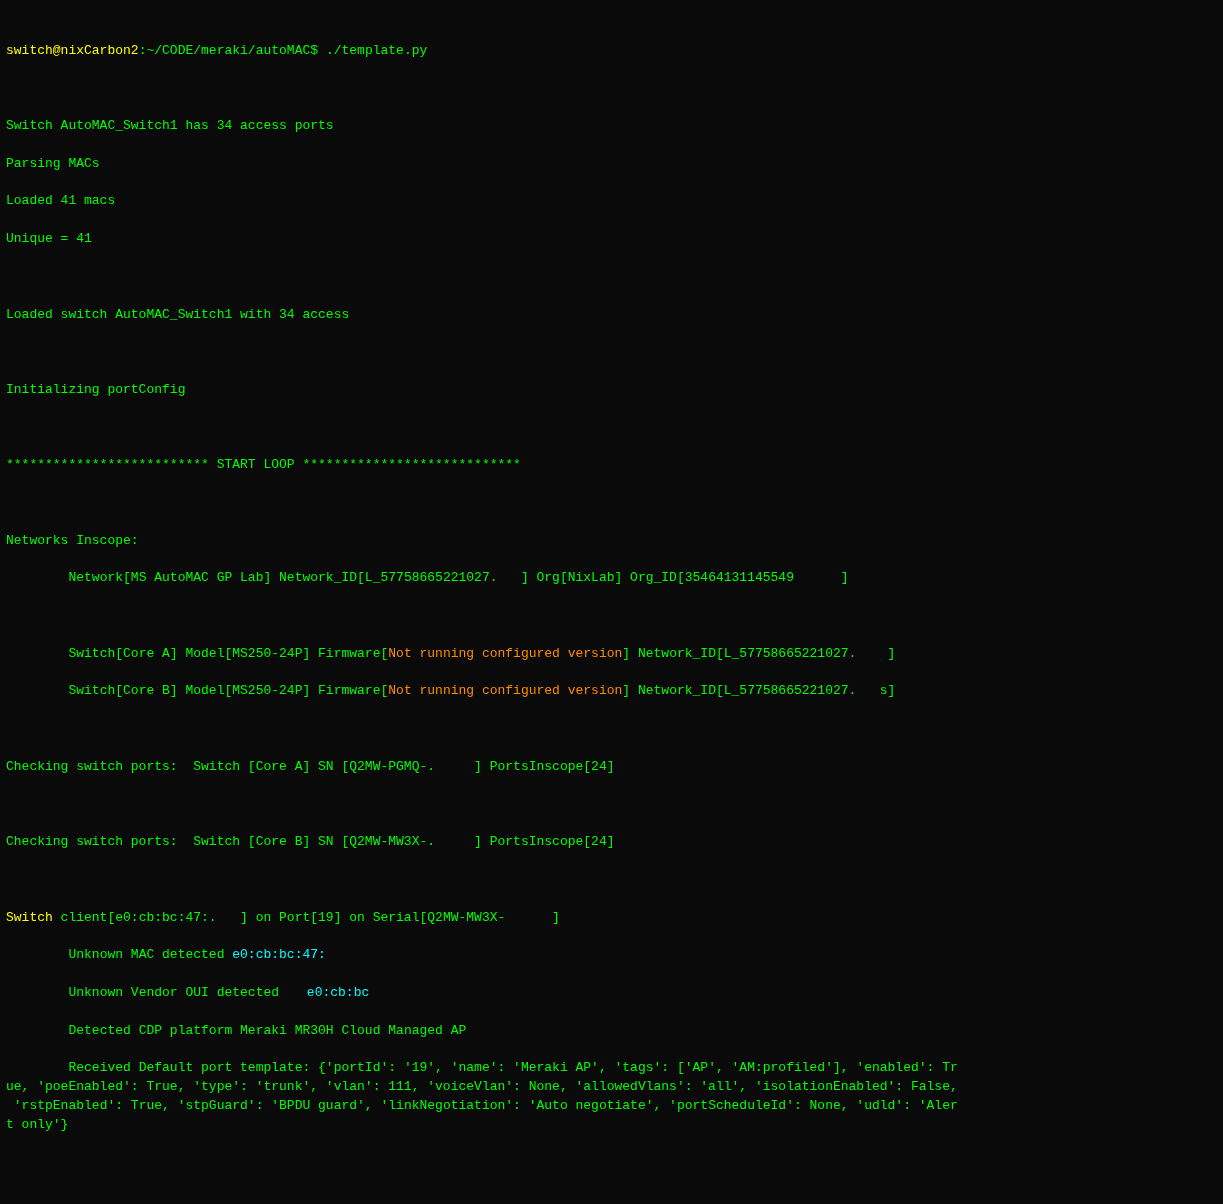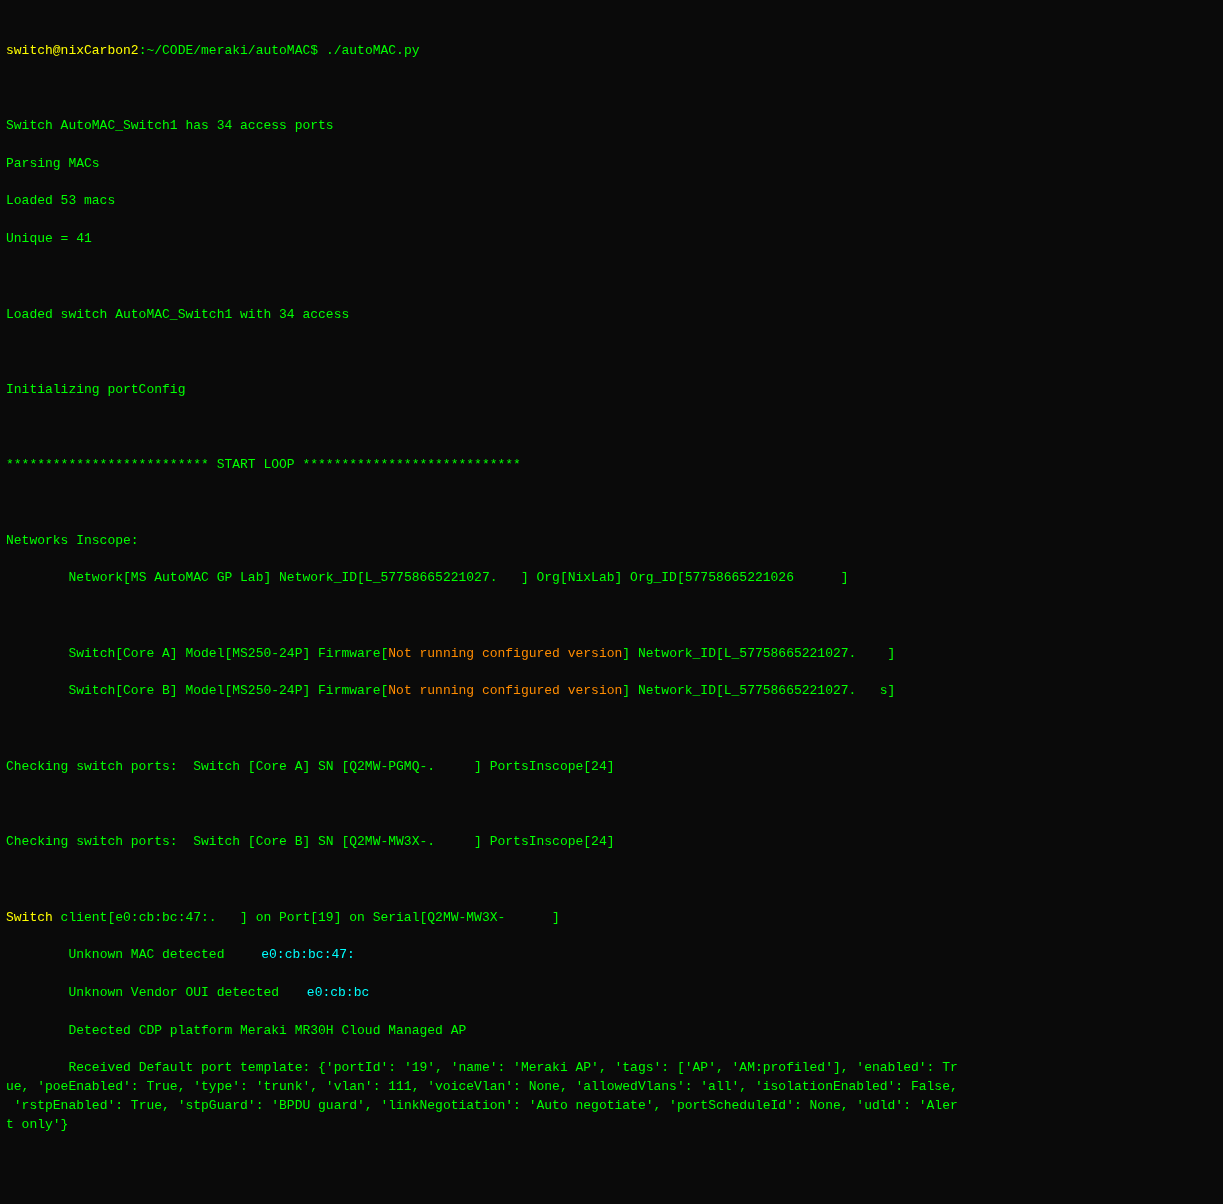--- a/index.html
+++ b/index.html
@@ -25,45 +25,45 @@
       display: block;
       white-space: pre-wrap;
       word-break: break-all;
     }
     .green { color: #00ff00; }
   </style>
 </head>
 <body>
 
 <div class="terminal">
-  <span class="line green"><span style="color:#ffff00;">switch@nixCarbon2</span><span style="color:#00ff00;">:~/CODE/meraki/autoMAC$</span> <span style="color:#00ff00;">./autoMAC.py</span></span>
+  <span class="line green"><span style="color:#ffff00;">switch@nixCarbon2</span><span style="color:#00ff00;">:~/CODE/meraki/autoMAC$</span> <span style="color:#00ff00;">./template.py</span></span>
 <span class="line"> </span>
 <span class="line green">Switch AutoMAC_Switch1 has 34 access ports</span>
 <span class="line green">Parsing MACs</span>
-<span class="line green">Loaded 53 macs</span>
+<span class="line green">Loaded 41 macs</span>
 <span class="line green">Unique = 41</span>
 <span class="line"> </span>
 <span class="line green">Loaded switch AutoMAC_Switch1 with 34 access</span>
 <span class="line"> </span>
 <span class="line green">Initializing portConfig</span>
 <span class="line"> </span>
 <span class="line green">************************** START LOOP ****************************</span>
 <span class="line"> </span>
 <span class="line green">Networks Inscope:</span>
-<span class="line green">        Network[MS AutoMAC GP Lab] Network_ID[L_57758665221027.   ] Org[NixLab] Org_ID[57758665221026      ]</span>
+<span class="line green">        Network[MS AutoMAC GP Lab] Network_ID[L_57758665221027.   ] Org[NixLab] Org_ID[35464131145549      ]</span>
 <span class="line"> </span>
 <span class="line green">        Switch[Core A] Model[MS250-24P] Firmware[<span style="color:#ff8c00;">Not running configured version</span>] Network_ID[L_57758665221027.    ]</span>
 <span class="line green">        Switch[Core B] Model[MS250-24P] Firmware[<span style="color:#ff8c00;">Not running configured version</span>] Network_ID[L_57758665221027.   s]</span>
 <span class="line"> </span>
 <span class="line green">Checking switch ports:  Switch [Core A] SN [Q2MW-PGMQ-.     ] PortsInscope[24]</span>
 <span class="line"> </span>
 <span class="line green">Checking switch ports:  Switch [Core B] SN [Q2MW-MW3X-.     ] PortsInscope[24]</span>
 <span class="line"> </span>
 <span class="line"><span style="color:#ffff00;">Switch</span><span style="color:#00ff00;margin-top:23px;"> client[e0:cb:bc:47:.   ] on Port[19] on Serial[Q2MW-MW3X-      ]</span></span>
-<span class="line green">        Unknown MAC detected <span style="color:#00ffff;margin-left:29px;">e0:cb:bc:47:</span></span>
+<span class="line green">        Unknown MAC detected <span style="color:#00ffff;">e0:cb:bc:47:</span></span>
 <span class="line green">        Unknown Vendor OUI detected <span style="color:#00ffff;margin-left:20px;">e0:cb:bc</span></span>
 <span class="line green">        Detected CDP platform Meraki MR30H Cloud Managed AP</span>
 <span class="line green">        Received Default port template: {'portId': '19', 'name': 'Meraki AP', 'tags': ['AP', 'AM:profiled'], 'enabled': Tr
 ue, 'poeEnabled': True, 'type': 'trunk', 'vlan': 111, 'voiceVlan': None, 'allowedVlans': 'all', 'isolationEnabled': False,
  'rstpEnabled': True, 'stpGuard': 'BPDU guard', 'linkNegotiation': 'Auto negotiate', 'portScheduleId': None, 'udld': 'Aler
 t only'}</span>
 <span class="line"> </span>
 
 
 

